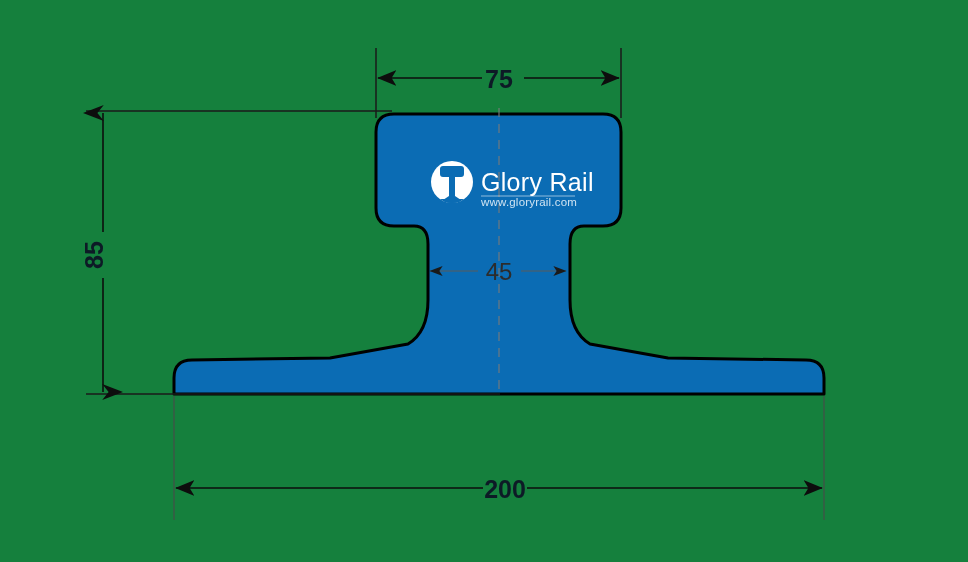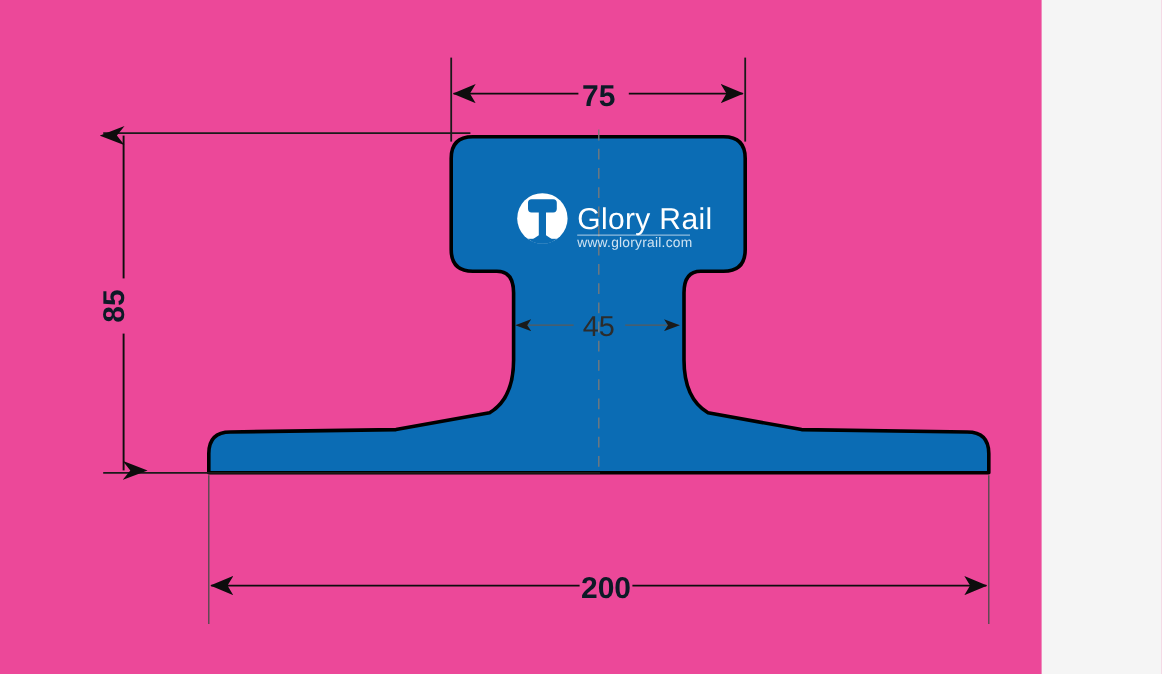--- a/index.html
+++ b/index.html
@@ -5,23 +5,23 @@
   html, body {
     margin: 0;
     padding: 0;
     background: #f5f5f5;
   }
   body {
     font-family: "Liberation Sans", sans-serif;
   }
   #drawing-root {
     position: relative;
-    width: 868px;
+    width: 968px;
     height: 562px;
-    background: #ec4899;
+    background: #15803d;
     overflow: hidden;
   }
   #rail-svg {
     position: absolute;
     left: 0;
     top: 0;
     width: 968px;
     height: 562px;
     display: block;
   }

